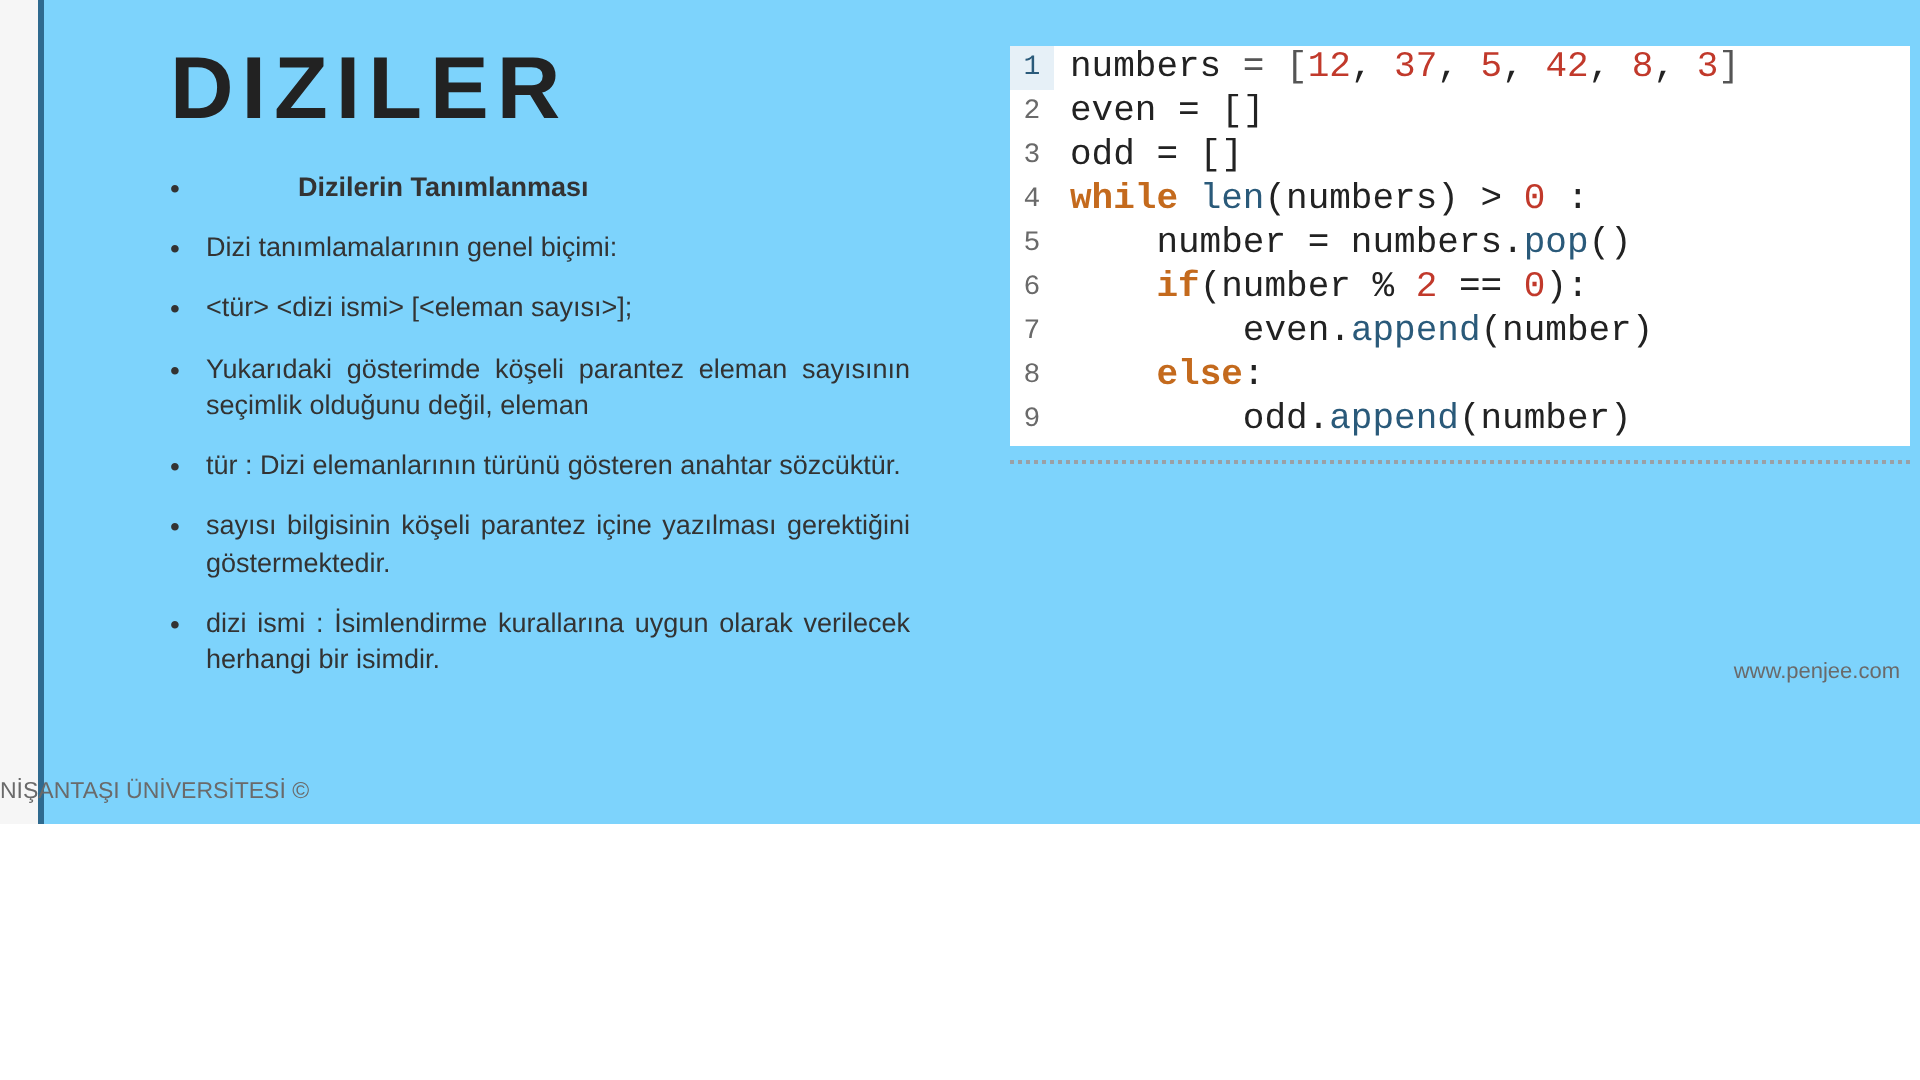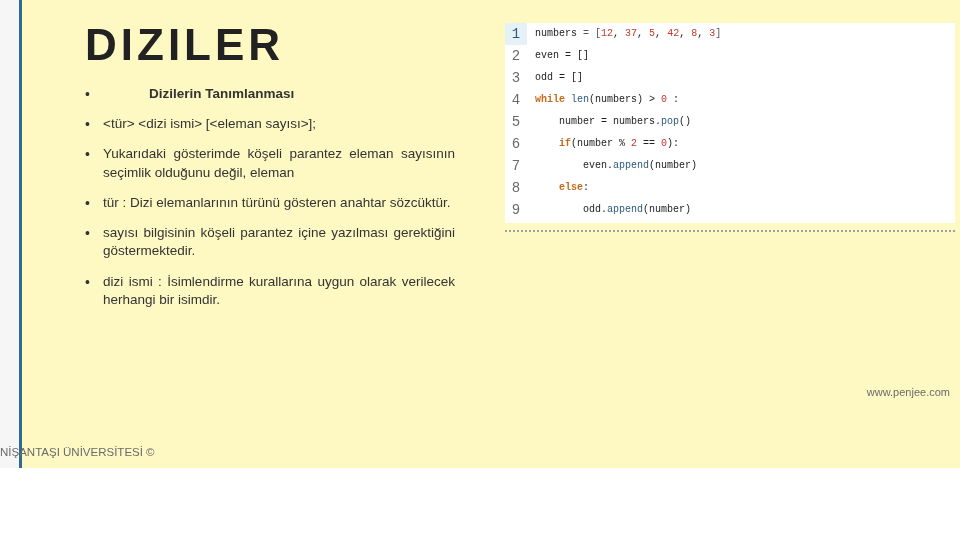--- a/index.html
+++ b/index.html
@@ -1,49 +1,50 @@
 <!DOCTYPE html>
 <html><head>
 <meta charset="utf-8">
 <style>
   * { box-sizing: border-box; margin: 0; padding: 0; }
   html, body { width: 960px; height: 540px; font-family: Arial, Helvetica, sans-serif; background: #fff; overflow: hidden; }
-  .slide { position: relative; width: 960px; height: 468px; background: #fef9c3; }
+  .slide { position: relative; width: 960px; height: 412px; background: #7dd3fc; }
   .accent { position: absolute; left: 0; top: 0; width: 22px; height: 100%; background: #f6f6f6; border-right: 3px solid #2f6a8f; }
   .title { position: absolute; left: 85px; top: 20px; font-size: 44px; letter-spacing: 4px; font-weight: 700; color: #222; font-family: "Arial Black", Arial, sans-serif; }
   .content { position: absolute; left: 85px; top: 85px; width: 370px; }
   .content ul { list-style: none; }
   .content li { position: relative; padding-left: 18px; margin-bottom: 12px; font-size: 13.5px; color: #333; line-height: 1.35; }
   .content li::before { content: "•"; position: absolute; left: 0; top: 0; color: #333; font-size: 14px; }
   .content li.bold-first b { font-weight: 700; margin-left: 46px; }
   .content li.justify { text-align: justify; }
   .code-img { position: absolute; left: 505px; top: 23px; width: 450px; height: 200px; background: #fff; }
   .code-gutter { position: absolute; left: 0; top: 0; width: 22px; height: 100%; }
   .code-gutter div { height: 22px; text-align: center; font-size: 14px; color: #6a6a6a; font-family: "Courier New", monospace; line-height: 22px; }
   .code-gutter div.hl { background: #e6f0f7; color: #2a5a7a; }
-  .code-body { position: absolute; left: 30px; top: 0; font-family: "Courier New", monospace; font-size: 10px; line-height: 22px; color: #222; white-space: pre; }
+  .code-body { position: absolute; left: 30px; top: 0; font-family: "Courier New", monospace; font-size: 18px; line-height: 22px; color: #222; white-space: pre; }
   .kw { color: #c46a1d; font-weight: 700; }
   .num { color: #c1392b; }
   .fn { color: #2a5a7a; }
   .op { color: #555; }
   .dotted { position: absolute; left: 505px; top: 230px; width: 450px; border-top: 2px dotted #9aa0a6; }
   .watermark { position: absolute; right: 10px; bottom: 70px; font-size: 11px; color: #6a6a6a; }
   .footer { position: absolute; left: 0; bottom: 10px; width: 100%; text-align: left; font-size: 11.5px; color: #6a6a6a; }
 </style>
 </head>
 <body>
 
 <div class="slide">
   <div class="accent"></div>
 
   <div class="title">DIZILER</div>
 
   <div class="content">
     <ul>
       <li class="bold-first"><b>Dizilerin Tanımlanması</b></li>
+      <li>Dizi tanımlamalarının genel biçimi:</li>
       <li>&lt;tür&gt; &lt;dizi ismi&gt; [&lt;eleman sayısı&gt;];</li>
       <li class="justify">Yukarıdaki gösterimde köşeli parantez eleman sayısının seçimlik olduğunu değil, eleman</li>
       <li class="justify">tür : Dizi elemanlarının türünü gösteren anahtar sözcüktür.</li>
       <li class="justify">sayısı bilgisinin köşeli parantez içine yazılması gerektiğini göstermektedir.</li>
       <li class="justify">dizi ismi : İsimlendirme kurallarına uygun olarak verilecek herhangi bir isimdir.</li>
     </ul>
   </div>
 
   <div class="code-img">
     <div class="code-gutter">

